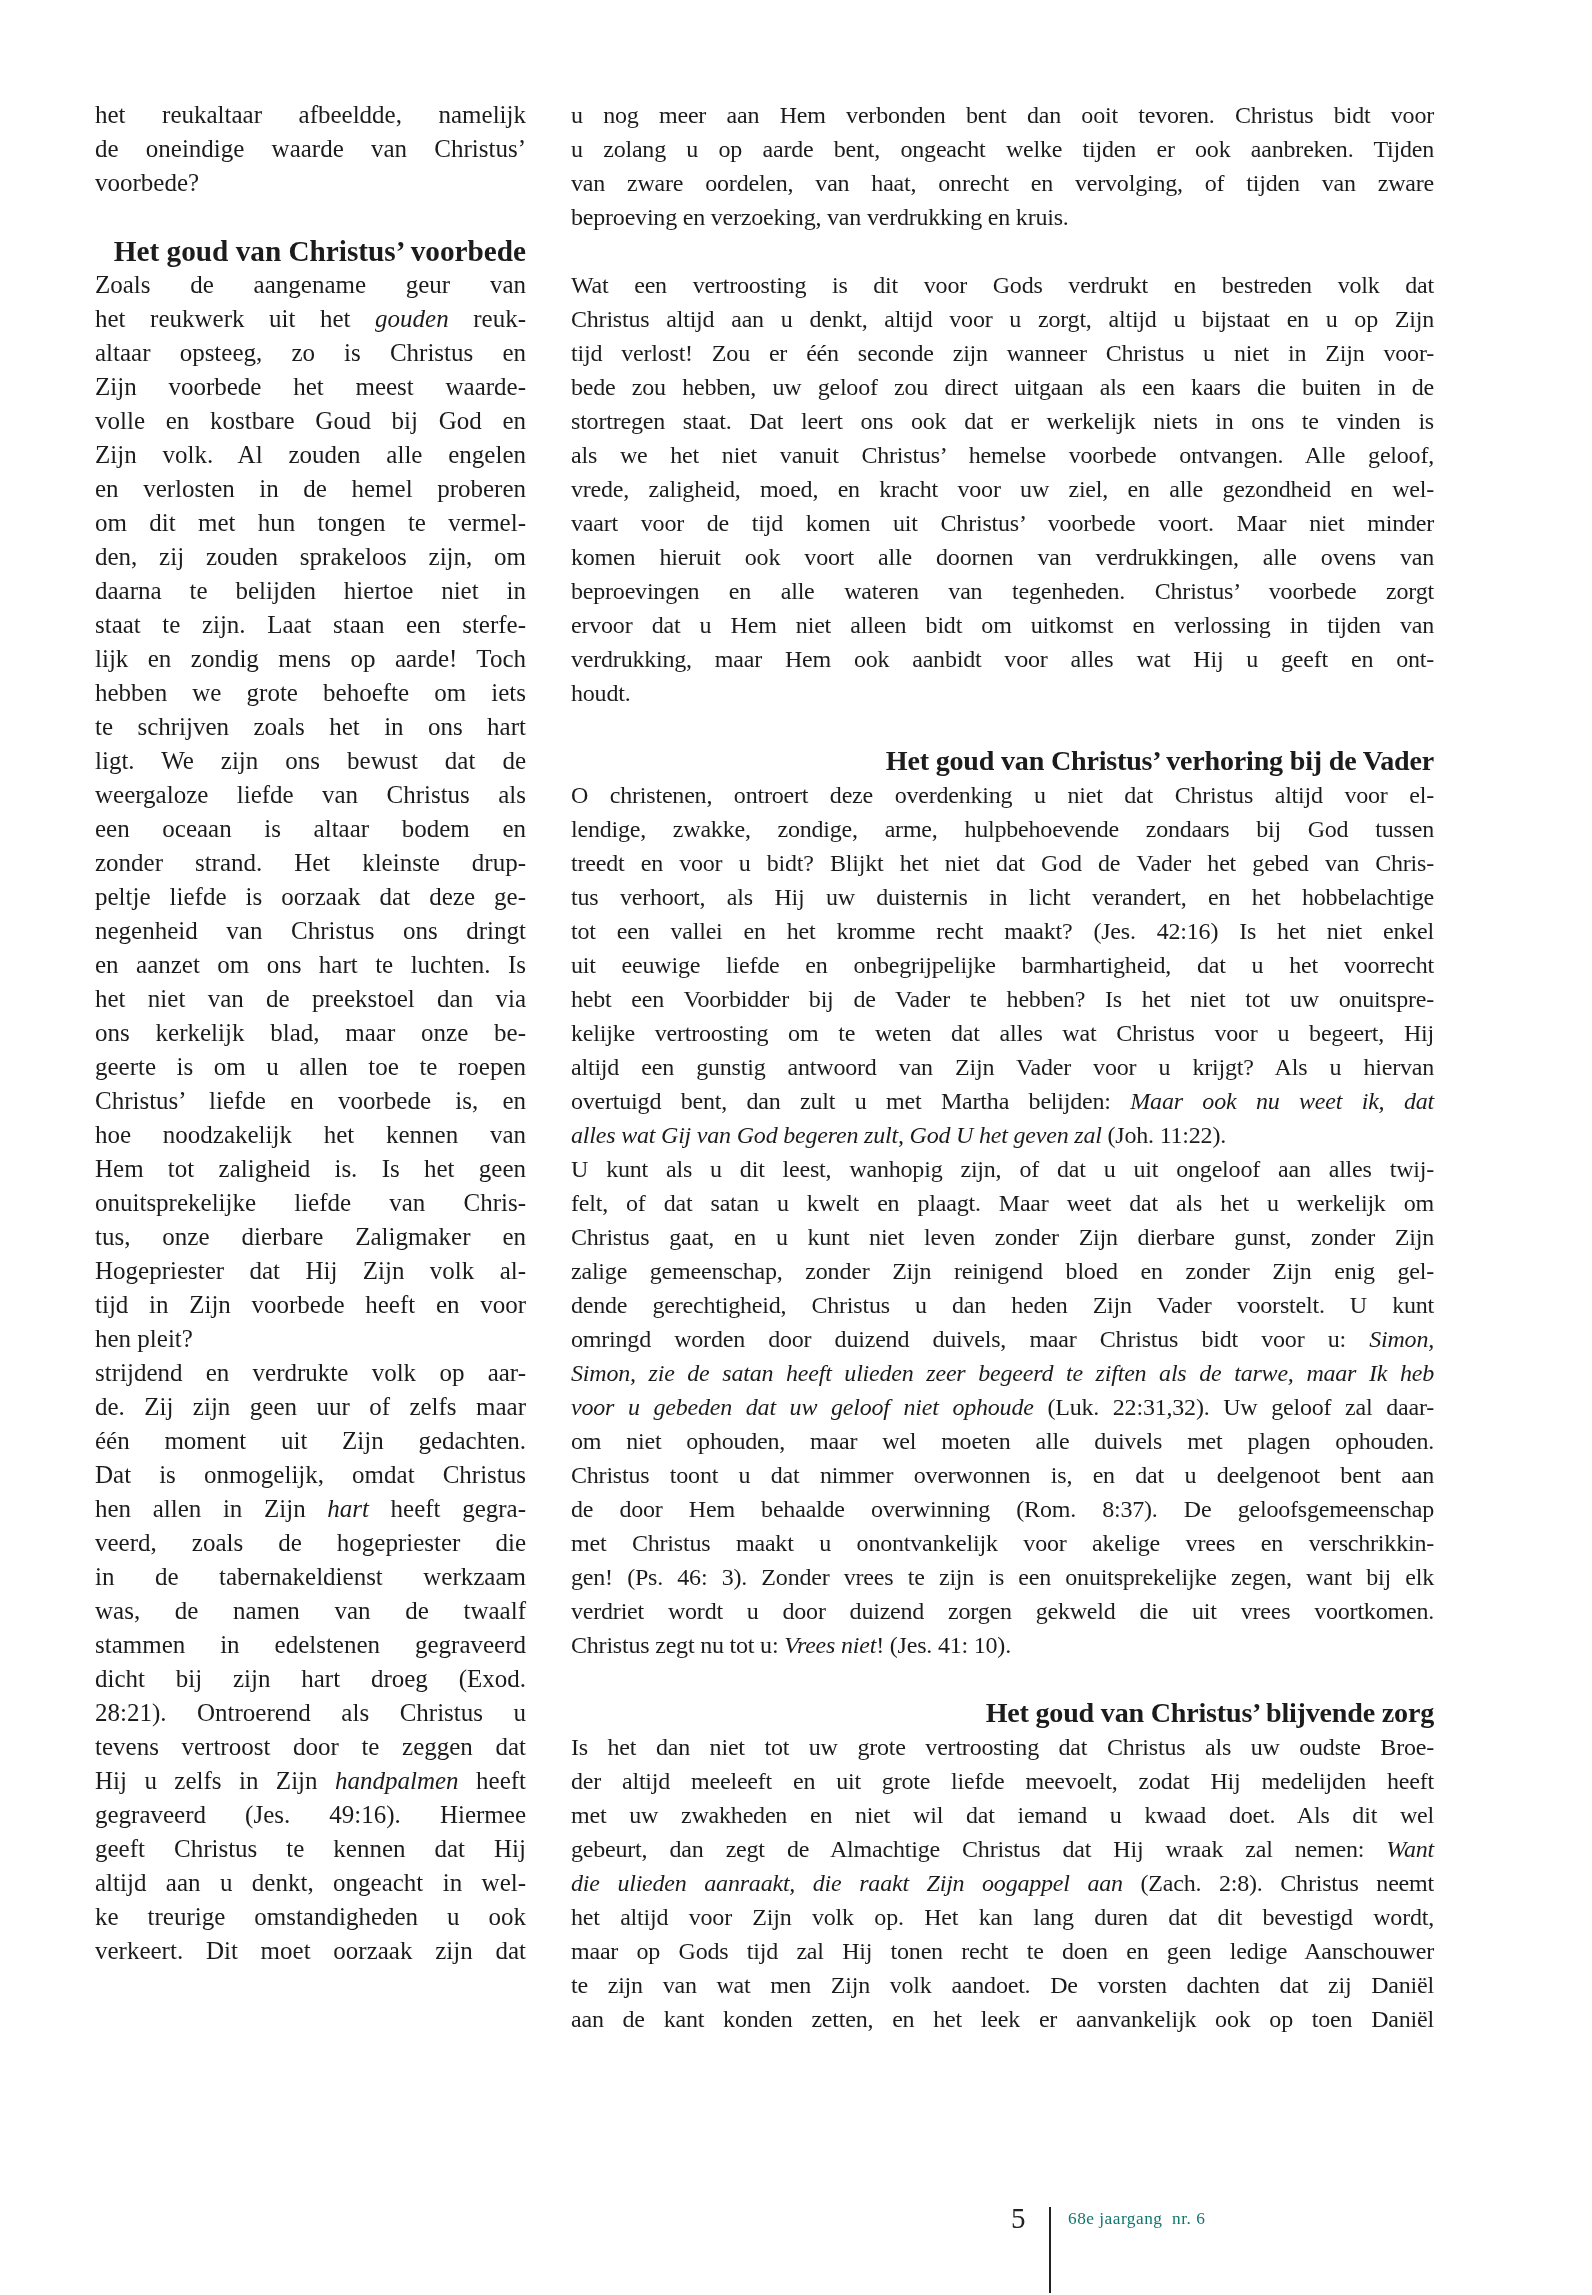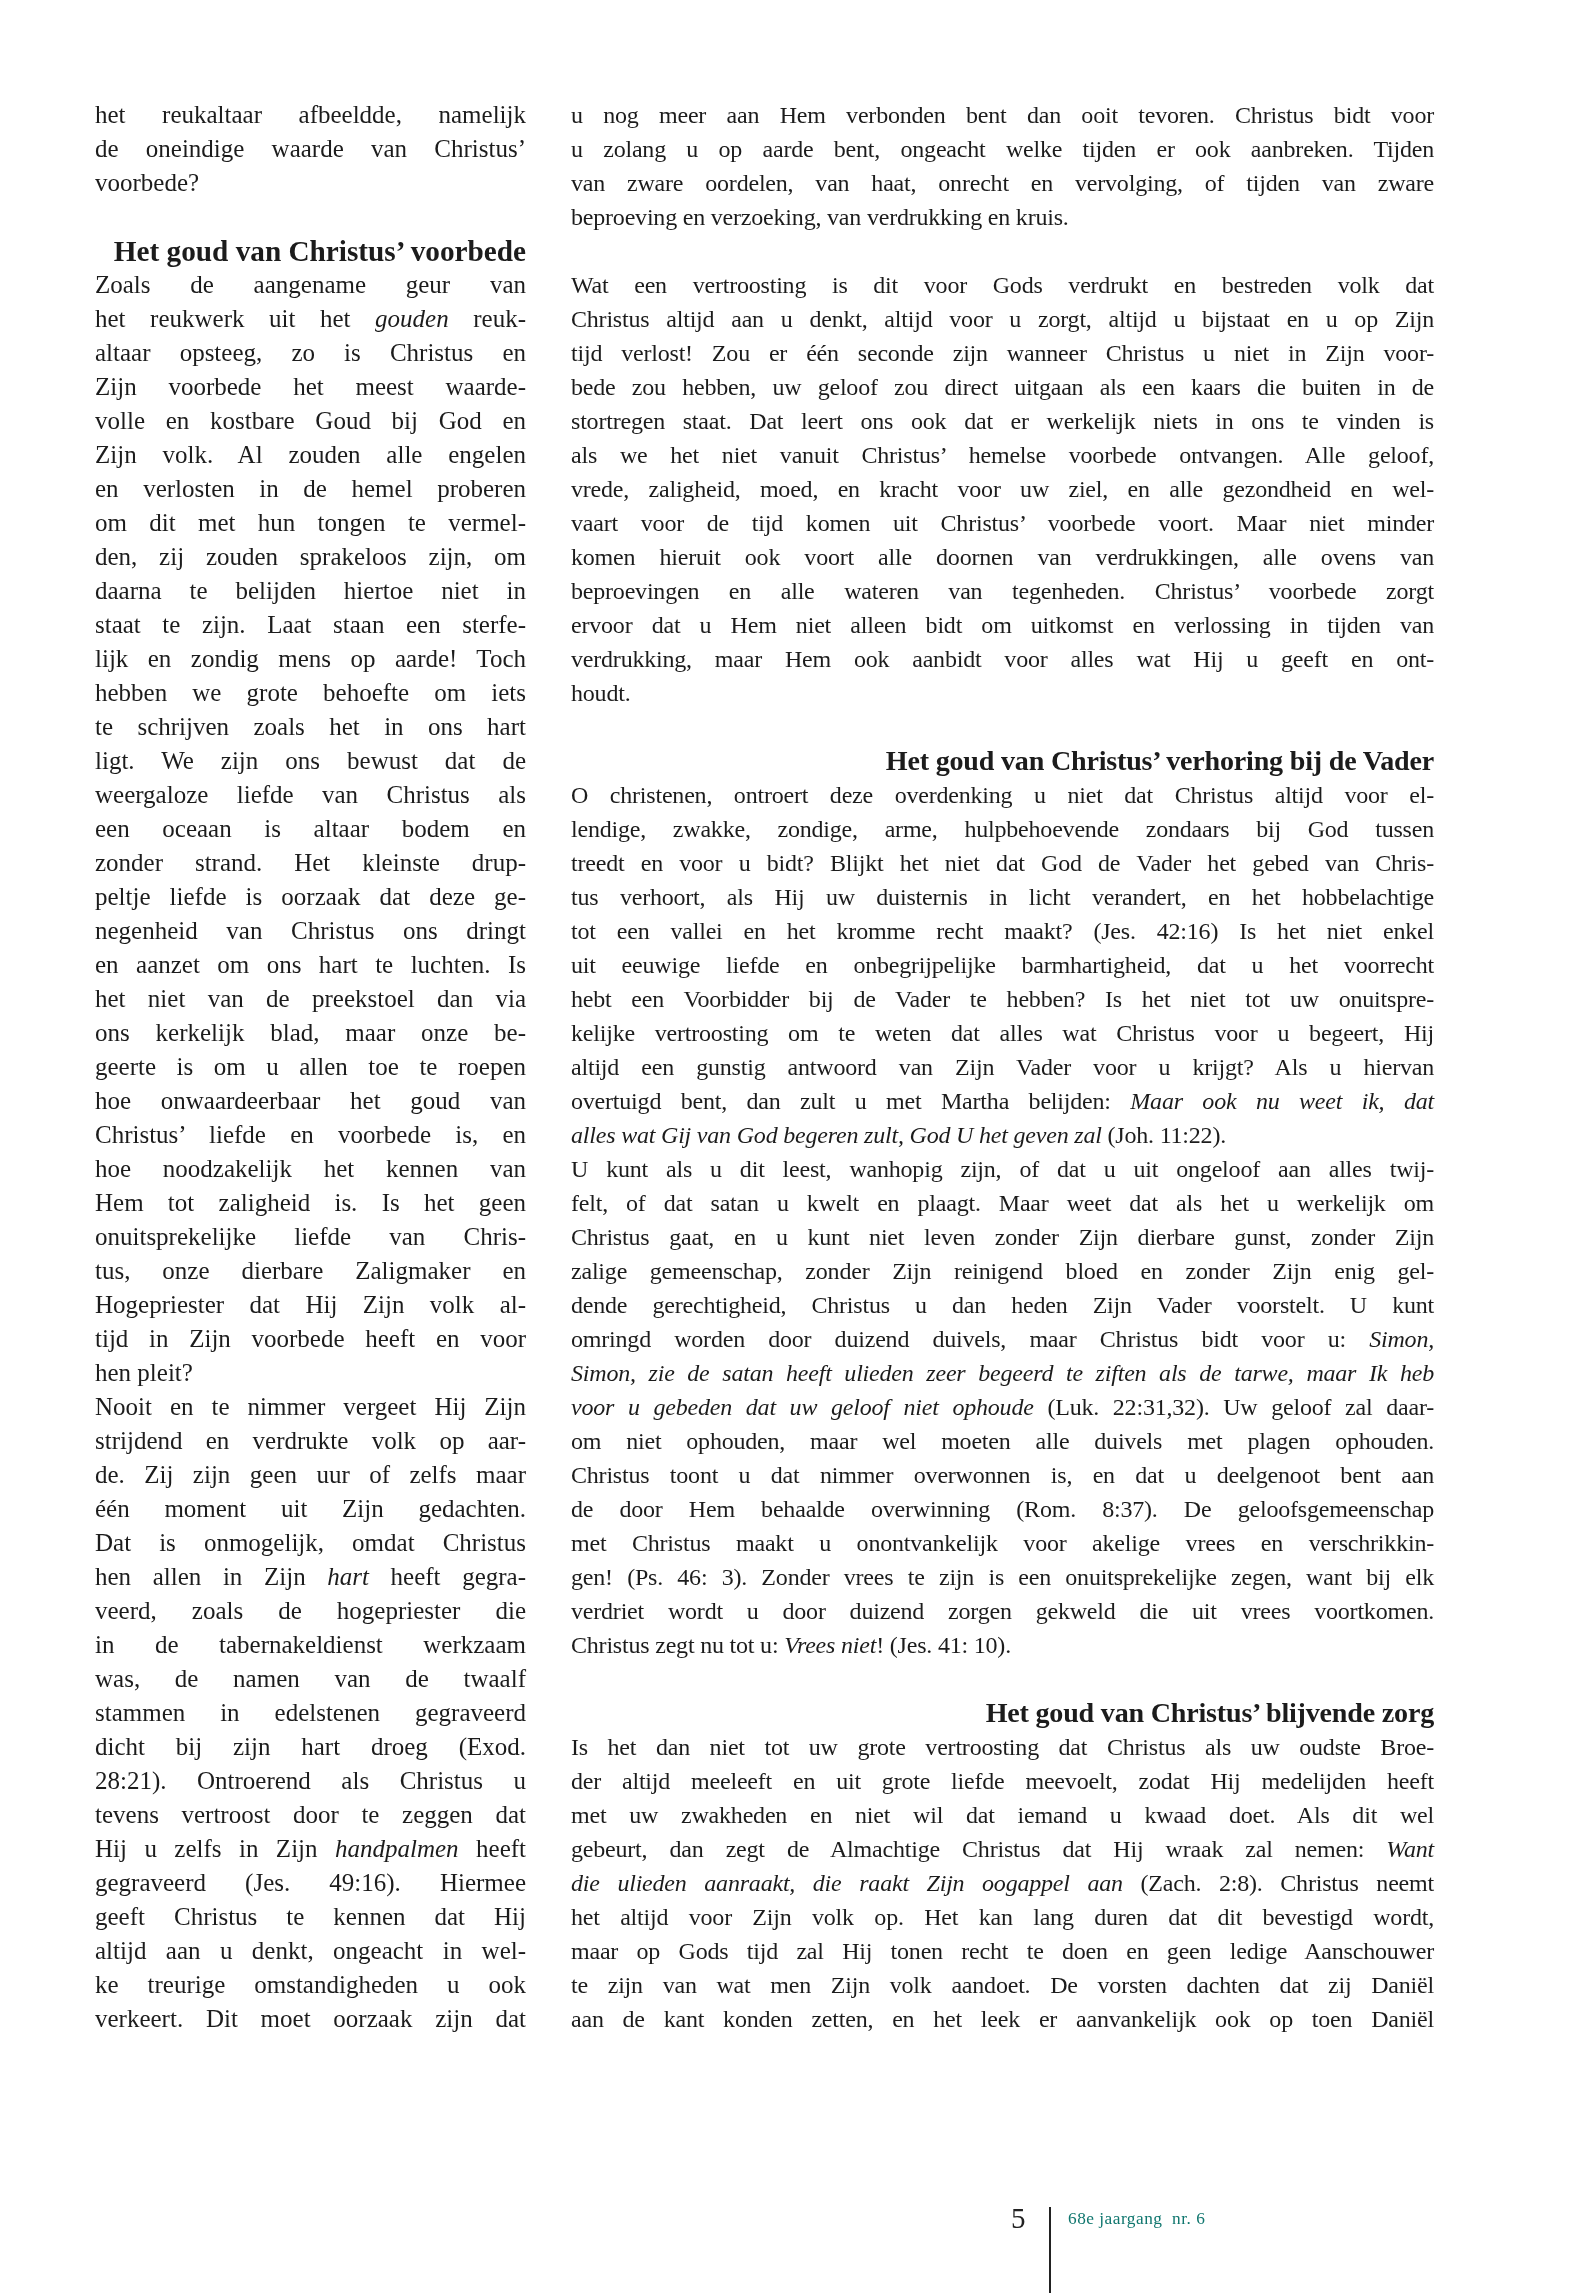--- a/index.html
+++ b/index.html
@@ -46,32 +46,30 @@
     <span class="line">ligt. We zijn ons bewust dat de</span>
     <span class="line">weergaloze liefde van Christus als</span>
     <span class="line">een oceaan is altaar bodem en</span>
     <span class="line">zonder strand. Het kleinste drup-</span>
     <span class="line">peltje liefde is oorzaak dat deze ge-</span>
     <span class="line">negenheid van Christus ons dringt</span>
     <span class="line">en aanzet om ons hart te luchten. Is</span>
     <span class="line">het niet van de preekstoel dan via</span>
     <span class="line">ons kerkelijk blad, maar onze be-</span>
     <span class="line">geerte is om u allen toe te roepen</span>
-    <span class="line">hoe onwaardeerbaar het goud van</span>
     <span class="line">Christus’ liefde en voorbede is, en</span>
     <span class="line">hoe noodzakelijk het kennen van</span>
     <span class="line">Hem tot zaligheid is. Is het geen</span>
     <span class="line">onuitsprekelijke liefde van Chris-</span>
     <span class="line">tus, onze dierbare Zaligmaker en</span>
     <span class="line">Hogepriester dat Hij Zijn volk al-</span>
     <span class="line">tijd in Zijn voorbede heeft en voor</span>
     <span class="line last">hen pleit?</span>
   </div>
   <div>
-    <span class="line">Nooit en te nimmer vergeet Hij Zijn</span>
     <span class="line">strijdend en verdrukte volk op aar-</span>
     <span class="line">de. Zij zijn geen uur of zelfs maar</span>
     <span class="line">één moment uit Zijn gedachten.</span>
     <span class="line">Dat is onmogelijk, omdat Christus</span>
     <span class="line"><span>hen allen in Zijn </span><em>hart</em><span> heeft gegra-</span></span>
     <span class="line">veerd, zoals de hogepriester die</span>
     <span class="line">in de tabernakeldienst werkzaam</span>
     <span class="line">was, de namen van de twaalf</span>
     <span class="line">stammen in edelstenen gegraveerd</span>
     <span class="line">dicht bij zijn hart droeg (Exod.</span>

